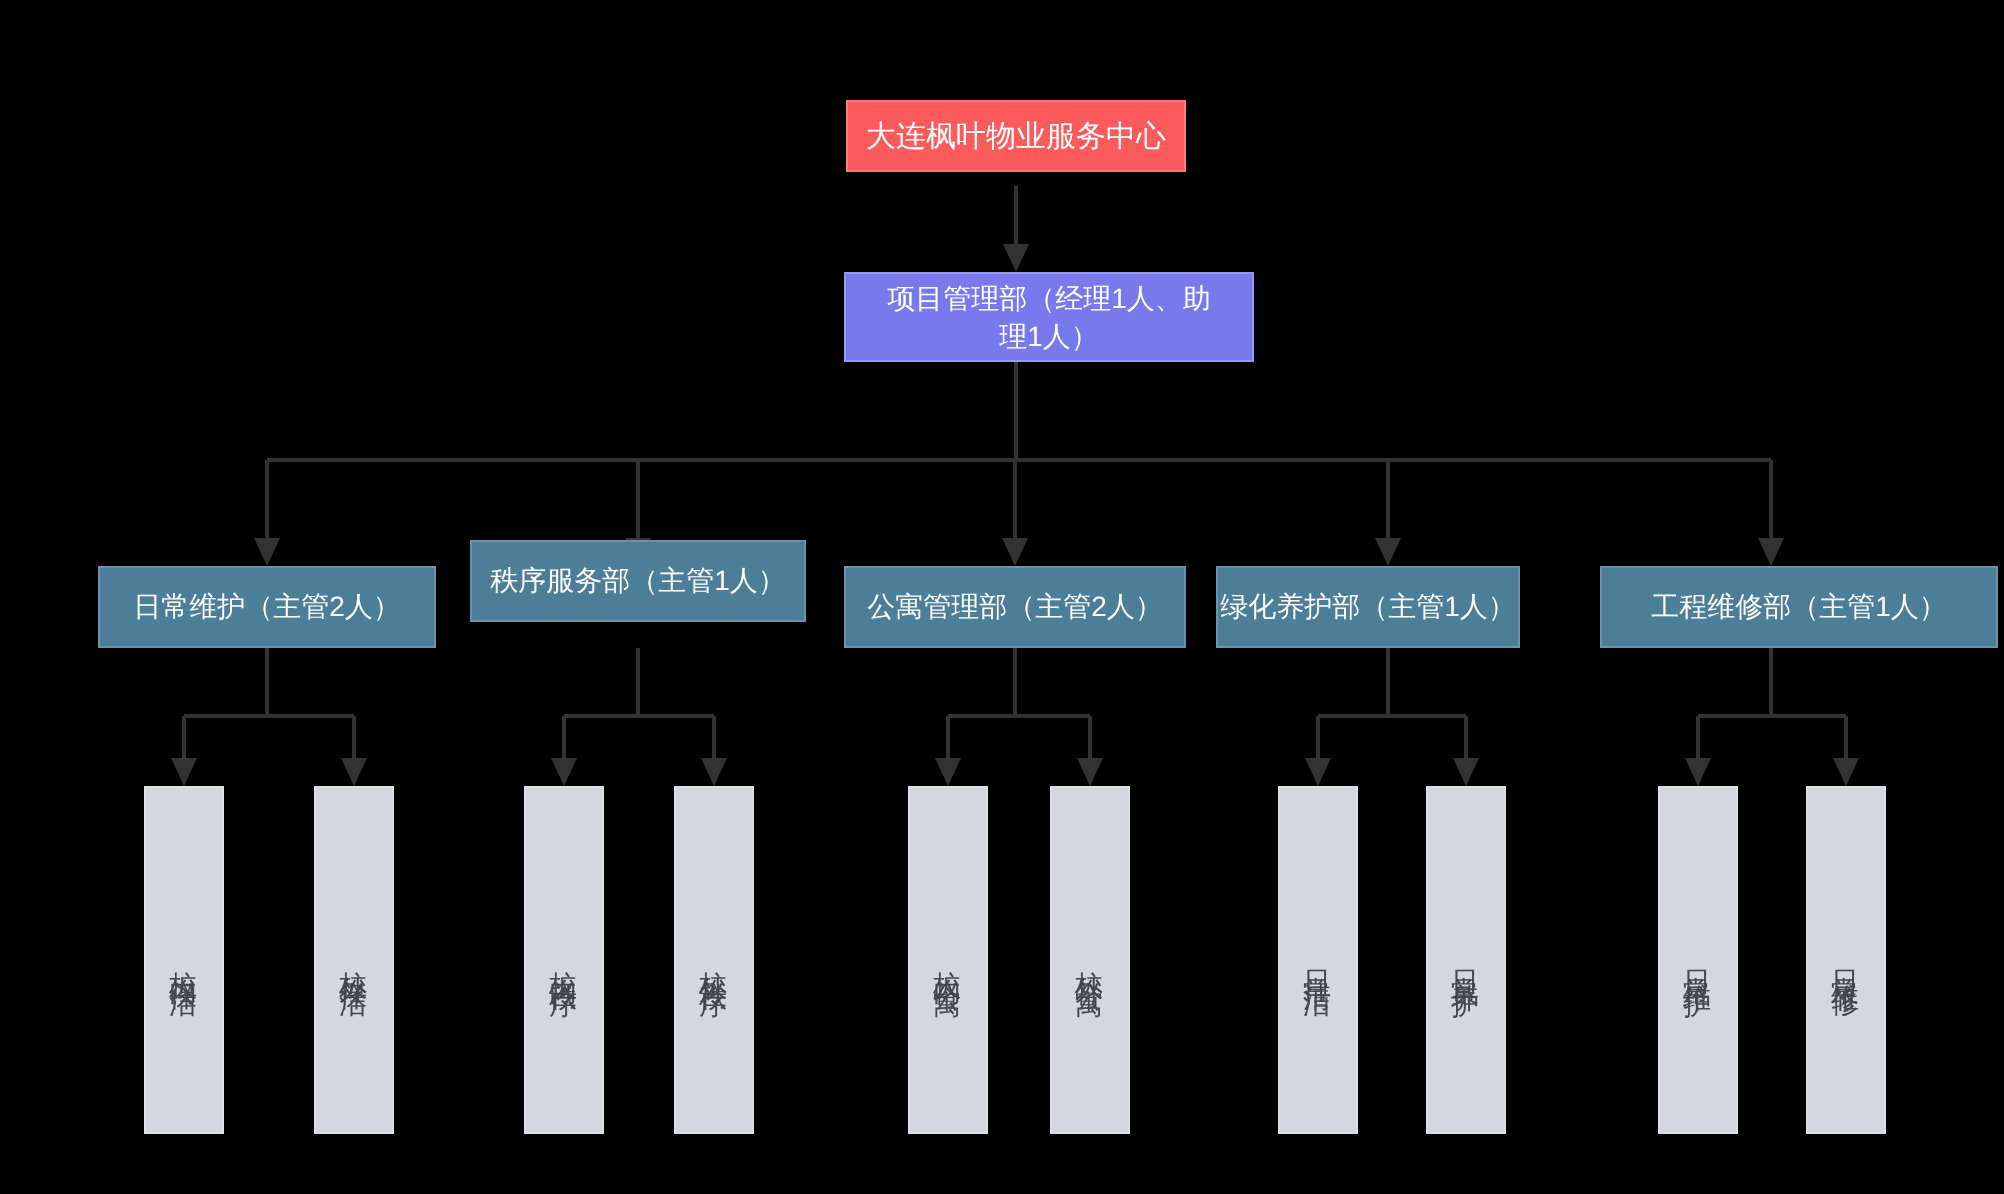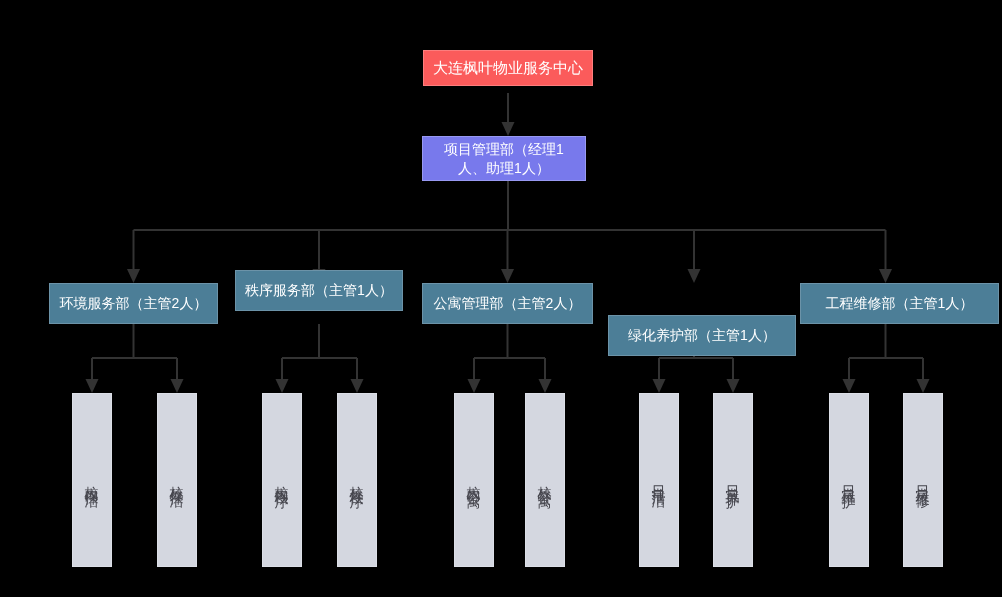--- a/index.html
+++ b/index.html
@@ -114,34 +114,34 @@
       <polygon points="726.5,379 739.5,379 733,393"></polygon>
       <polygon points="842.5,379 855.5,379 849,393"></polygon>
       <polygon points="916.5,379 929.5,379 923,393"></polygon>
     </g>
   </svg>
 
   <div class="node node-root" style="left:423px; top:50px; width:170px; height:36px;">
     <span>大连枫叶物业服务中心</span>
   </div>
 
-  <div class="node node-mgmt" style="left:422px; top:136px; width:164px; height:45px;">
+  <div class="node node-mgmt" style="left:422px; top:136px; width:205px; height:45px;">
     <span>项目管理部（经理1人、助理1人）</span>
   </div>
 
   <div class="node node-dept" style="left:49px; top:283px; width:169px; height:41px;">
-    <span>环境服务部（主管2人）</span>
+    <span>日常维护（主管2人）</span>
   </div>
   <div class="node node-dept" style="left:235px; top:270px; width:168px; height:41px;">
     <span>秩序服务部（主管1人）</span>
   </div>
   <div class="node node-dept" style="left:422px; top:283px; width:171px; height:41px;">
     <span>公寓管理部（主管2人）</span>
   </div>
-  <div class="node node-dept" style="left:608px; top:283px; width:188px; height:41px;margin-top:32px;">
+  <div class="node node-dept" style="left:608px; top:283px; width:152px; height:41px;">
     <span>绿化养护部（主管1人）</span>
   </div>
   <div class="node node-dept" style="left:800px; top:283px; width:199px; height:41px;">
     <span>工程维修部（主管1人）</span>
   </div>
 
   <div class="node node-team" style="left:72px; top:393px; width:40px; height:174px;">
     <span class="vtext">校内保洁</span>
   </div>
   <div class="node node-team" style="left:157px; top:393px; width:40px; height:174px;">

